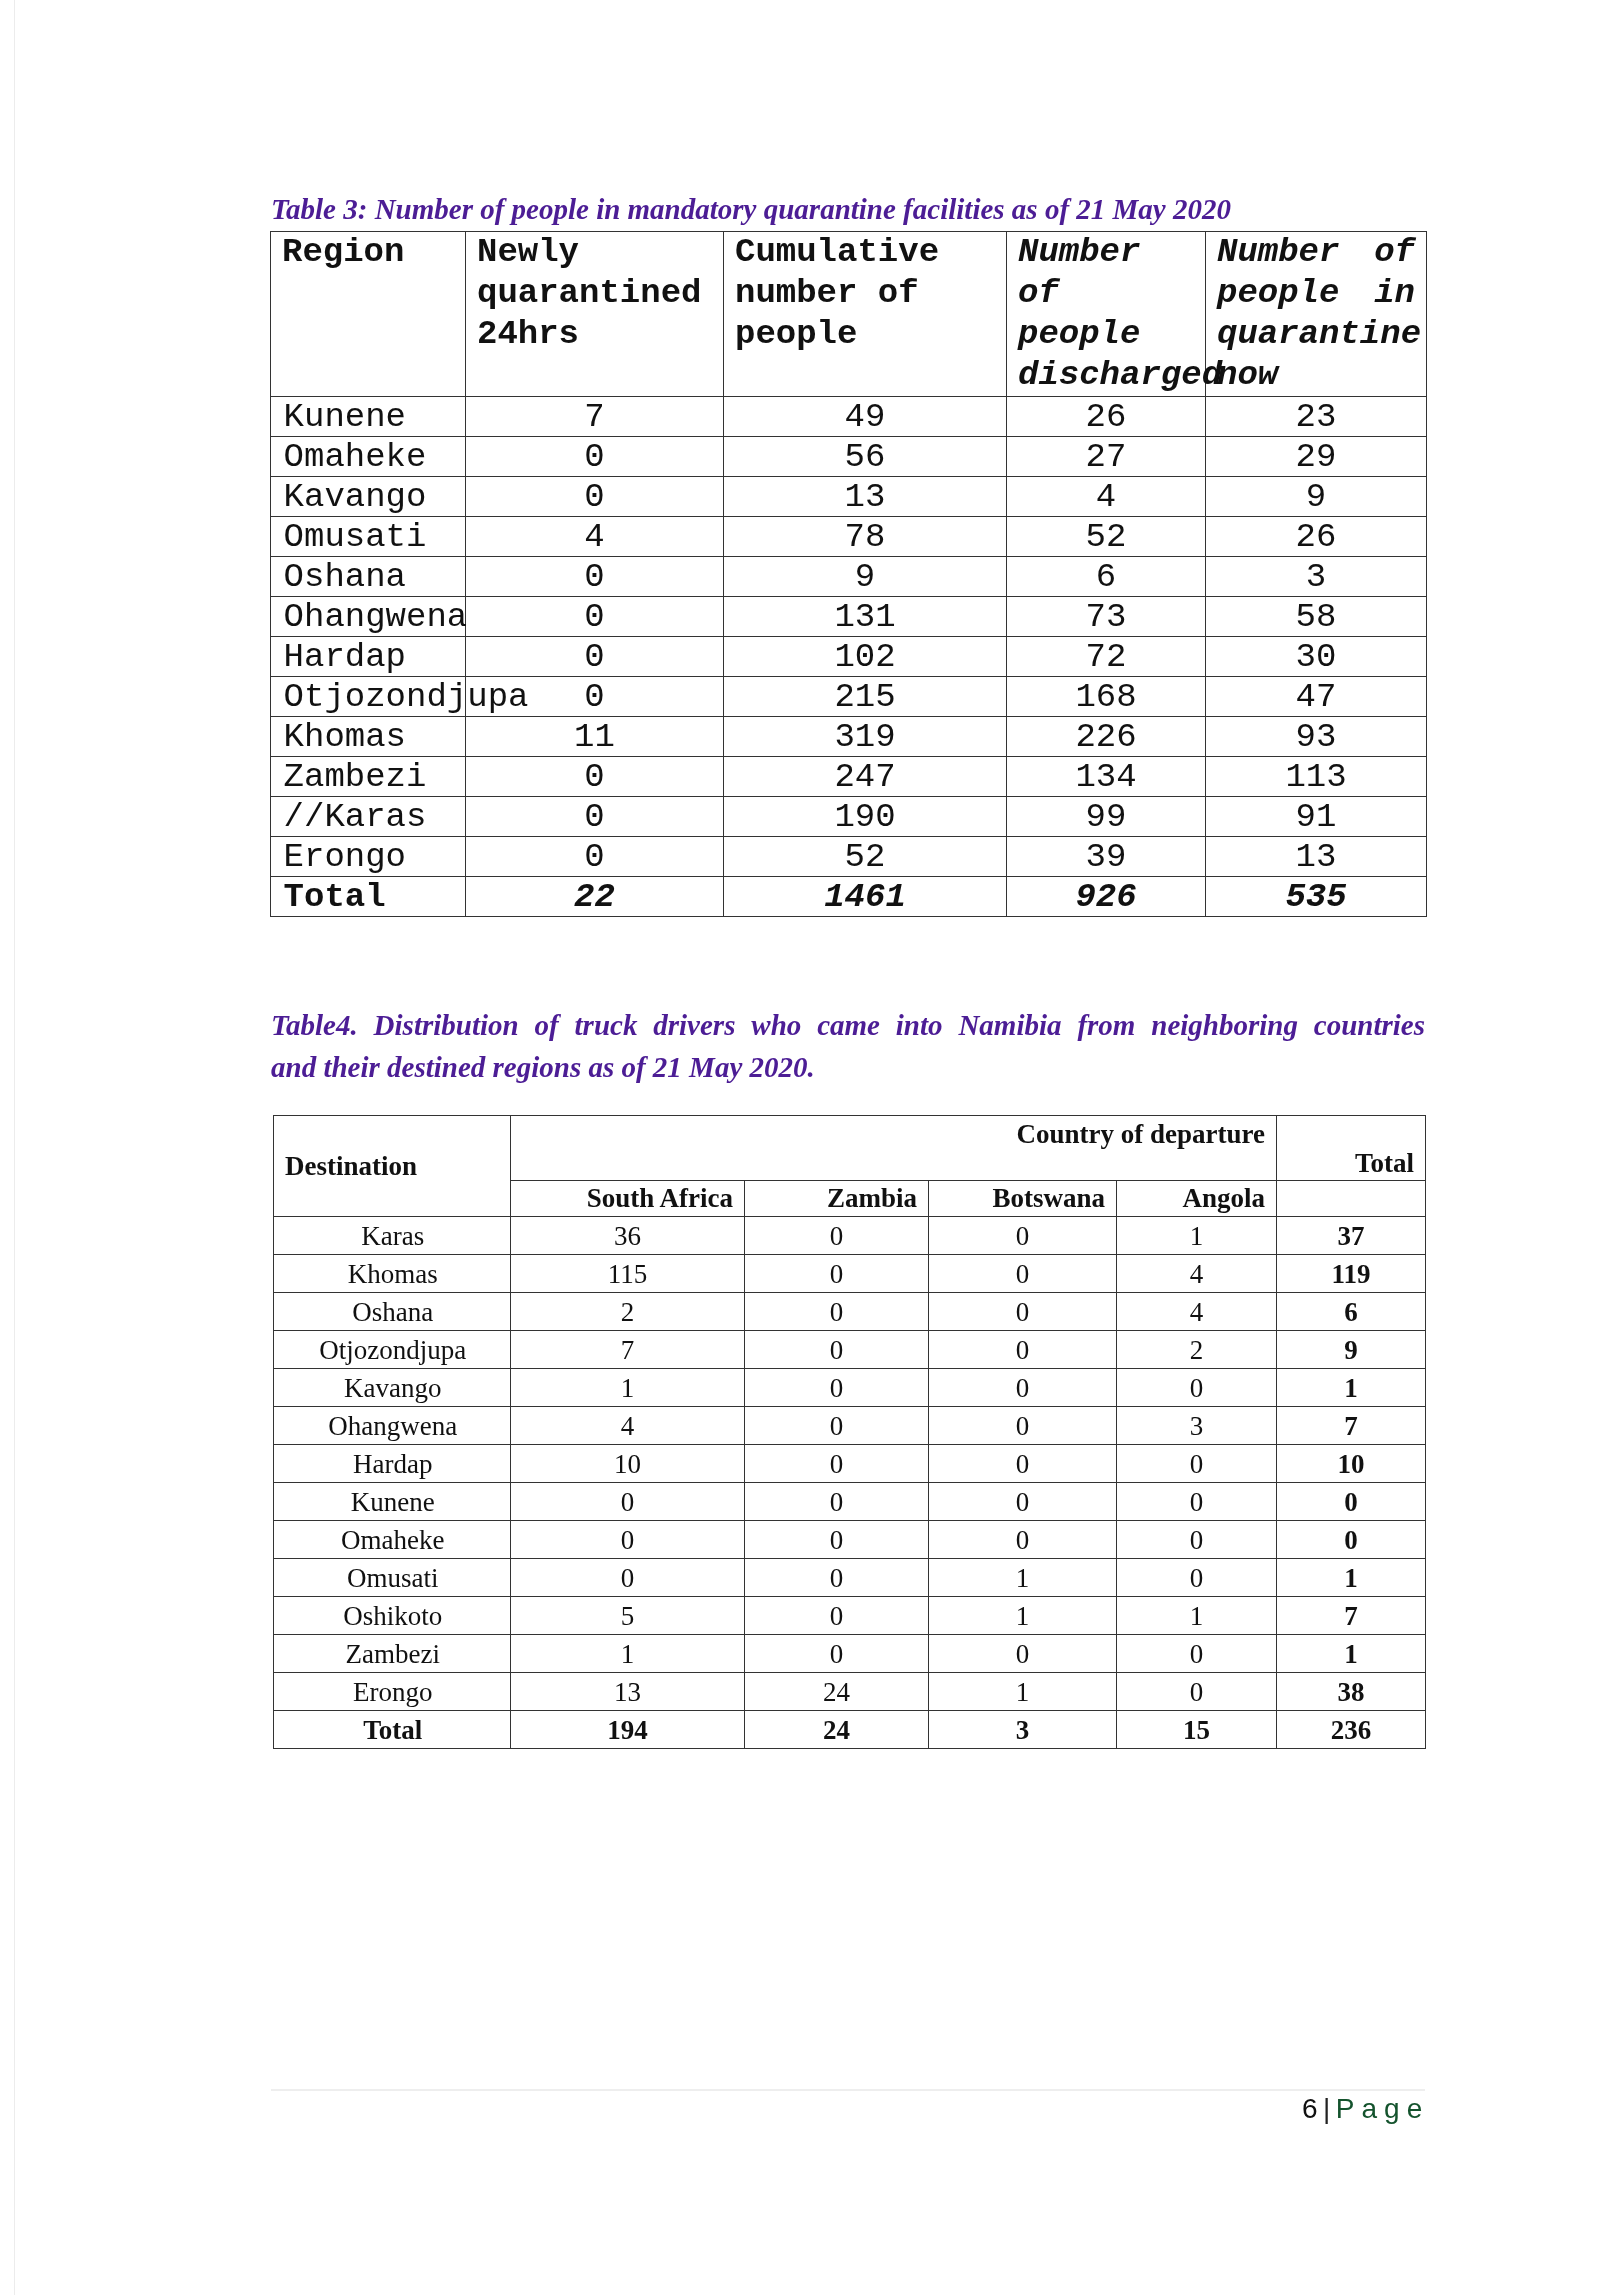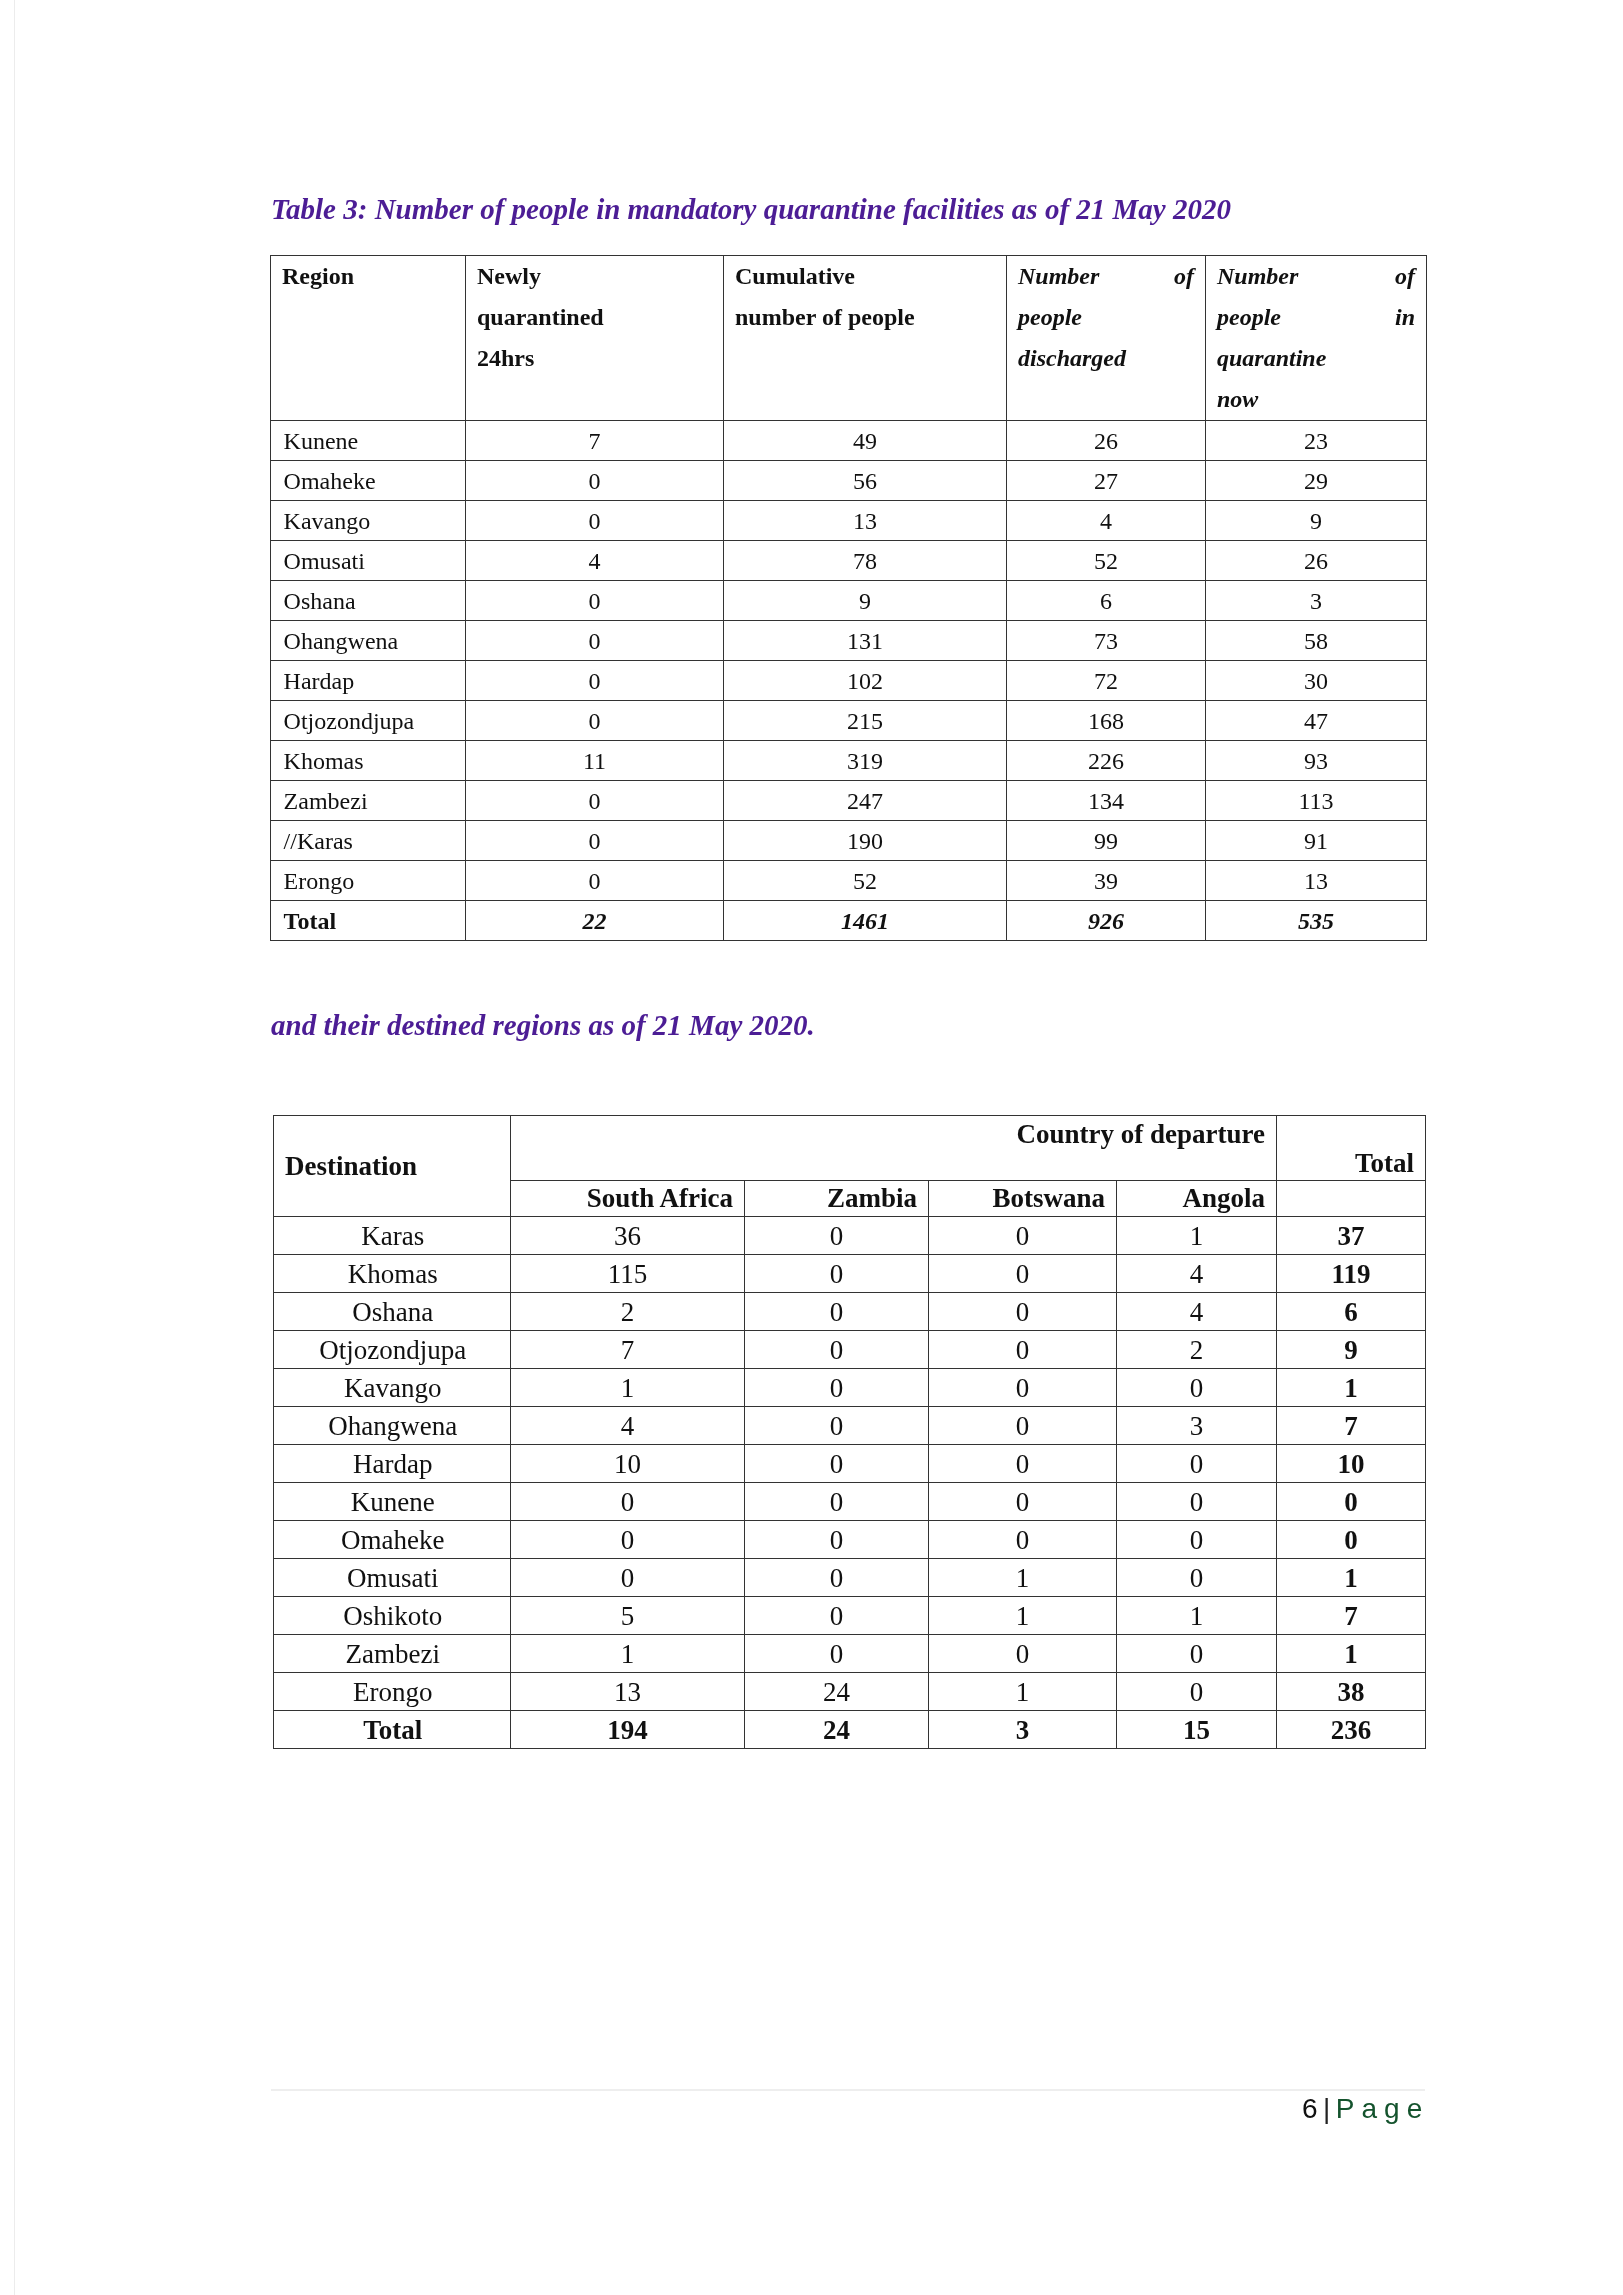--- a/index.html
+++ b/index.html
@@ -11,21 +11,21 @@
     .caption {
       position: absolute; left: 271px; width: 1154px;
       font-weight: bold; font-style: italic; font-size: 29px; line-height: 44px; color: #4c1d95;
     }
     #t3-caption { top: 187px; }
     #t4-caption { top: 1004px; line-height: 42px; }
     table { position: absolute; border-collapse: collapse; table-layout: fixed; }
     td, th { border: 1.6px solid #333; padding: 0 11px; font-weight: normal; color: #111; }
 
     
-    #table3 { left: 270px; top: 255px; width: 1155px; font-size: 24px; }
+    #table3 { left: 270px; top: 231px; width: 1155px; font-size: 34px; font-family: Liberation Mono, monospace; }
     #table3 col.c0 { width: 195px; } #table3 col.c1 { width: 258px; }
     #table3 col.c2 { width: 283px; } #table3 col.c3 { width: 199px; } #table3 col.c4 { width: 221px; }
     #table3 thead th { height: 157px; vertical-align: top; text-align: left; font-weight: bold; line-height: 41px; padding-top: 0; }
     #table3 thead th.ital { font-style: italic; text-align: justify; text-align-last: justify; }
     #table3 tbody td { height: 39px; line-height: 38px; text-align: center; }
     #table3 tbody td.region { text-align: left; padding-left: 12.6px; }
     #table3 tbody tr.total td { font-weight: bold; font-style: italic; }
     #table3 tbody tr.total td.region { font-style: normal; }
 
     
@@ -180,20 +180,21 @@
         <td class="region">Total</td>
         <td>22</td>
         <td>1461</td>
         <td>926</td>
         <td>535</td>
       </tr>
     </tbody>
 </table>
 
 <div id="t4-caption" class="caption">
+  <div style="text-align:justify;text-align-last:justify;">Table4. Distribution of truck drivers who came into Namibia from neighboring countries</div>
   <div>and their destined regions as of 21 May 2020.</div>
 </div>
 
 <table id="table4">
   <colgroup>
       <col class="d0">
       <col class="d1">
       <col class="d2">
       <col class="d3">
       <col class="d4">

